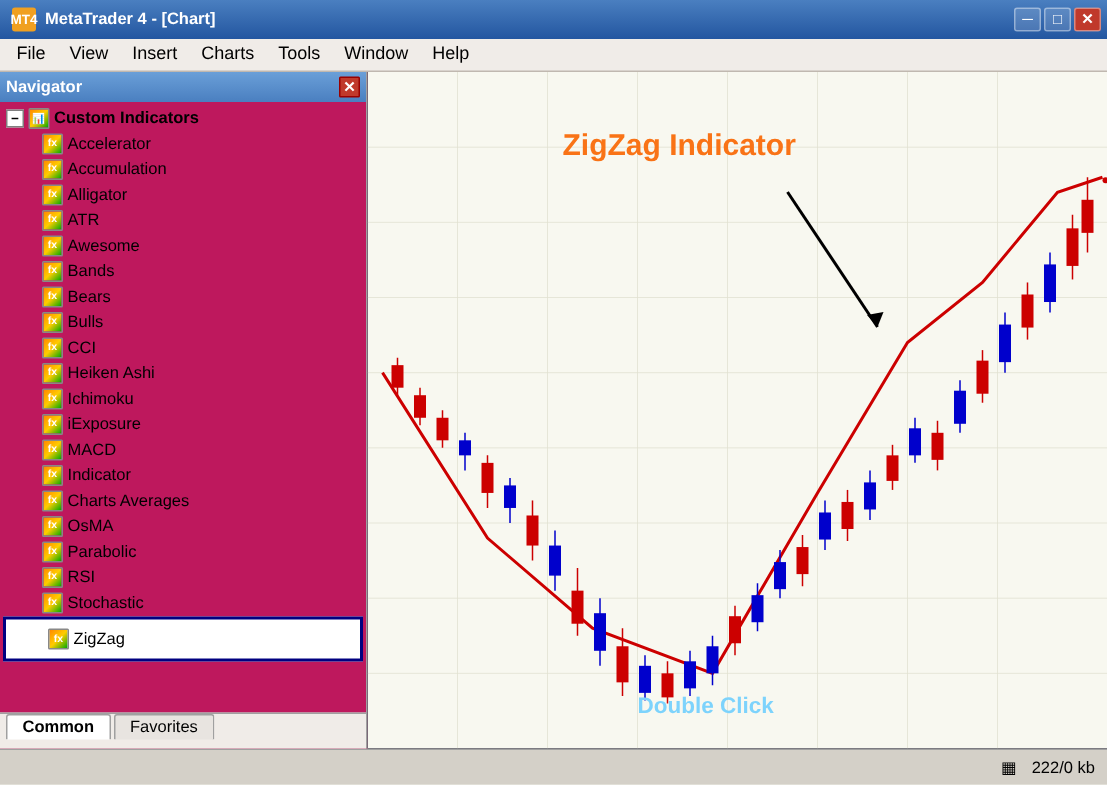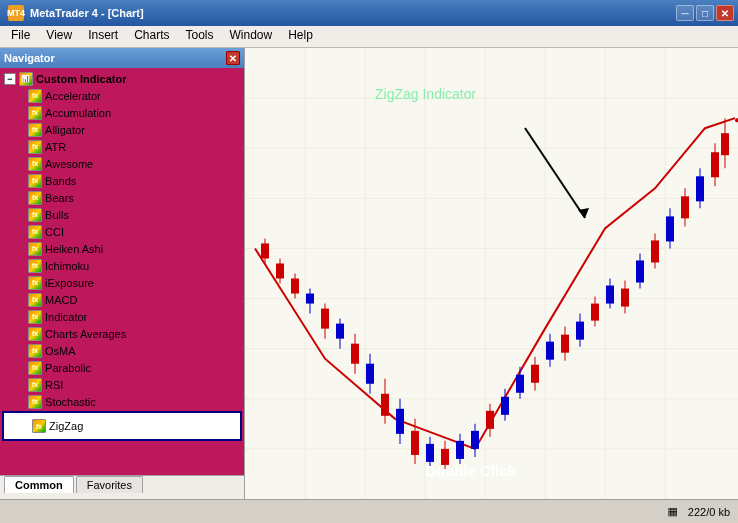--- a/index.html
+++ b/index.html
@@ -191,21 +191,21 @@
     <div class="navigator-header">
       <span>Navigator</span>
       <div class="navigator-close">✕</div>
     </div>
 
     <div class="navigator-tree">
 
       <div class="tree-item tree-root">
         <span class="expand-icon">−</span>
         <span class="ind-img">📊</span>
-        &nbsp;<span>Custom Indicator</span>
+        &nbsp;<span>Custom Indicators</span>
       </div>
 
       <div class="tree-item tree-child">
         <span class="ind-img">fx</span>
         &nbsp;<span>Accelerator</span>
       </div>
       <div class="tree-item tree-child">
         <span class="ind-img">fx</span>
         &nbsp;<span>Accumulation</span>
       </div>
@@ -412,30 +412,30 @@
 
         <line x1="480" y1="70" x2="480" y2="120" stroke="#cc0000" stroke-width="1"></line>
         <rect x="476" y="85" width="8" height="22" fill="#cc0000"></rect>
 
         <circle cx="492" cy="72" r="2" fill="#cc0000"></circle>
         <circle cx="497" cy="68" r="2" fill="#cc0000"></circle>
       </g>
     </svg>
 
     
-    <div style="position:absolute; top:38px; left:130px; color:#86efac; font-size:14px; font-weight:normal; pointer-events:none;">ZigZag Indicator</div>
+    <div style="position:absolute; top:38px; left:130px; color:#f97316; font-size:20px; font-weight:bold; pointer-events:none;">ZigZag Indicator</div>
 
     
     <svg style="position:absolute;top:0;left:0;width:100%;height:100%;pointer-events:none;">
       <line x1="280" y1="80" x2="340" y2="170" stroke="black" stroke-width="2"></line>
       <polygon points="340,170 333,162 344,160" fill="black"></polygon>
     </svg>
 
     
-    <div style="position:absolute; bottom:20px; left:180px; color:#ffffff; font-size:15px; font-weight:bold; pointer-events:none;">Double Click</div>
+    <div style="position:absolute; bottom:20px; left:180px; color:#7dd3fc; font-size:15px; font-weight:bold; pointer-events:none;">Double Click</div>
 
   </div>
 </div>
 
 <div class="status-bar">
   <span>▦</span>
   <span>222/0 kb</span>
 </div>
 
 </body></html>

